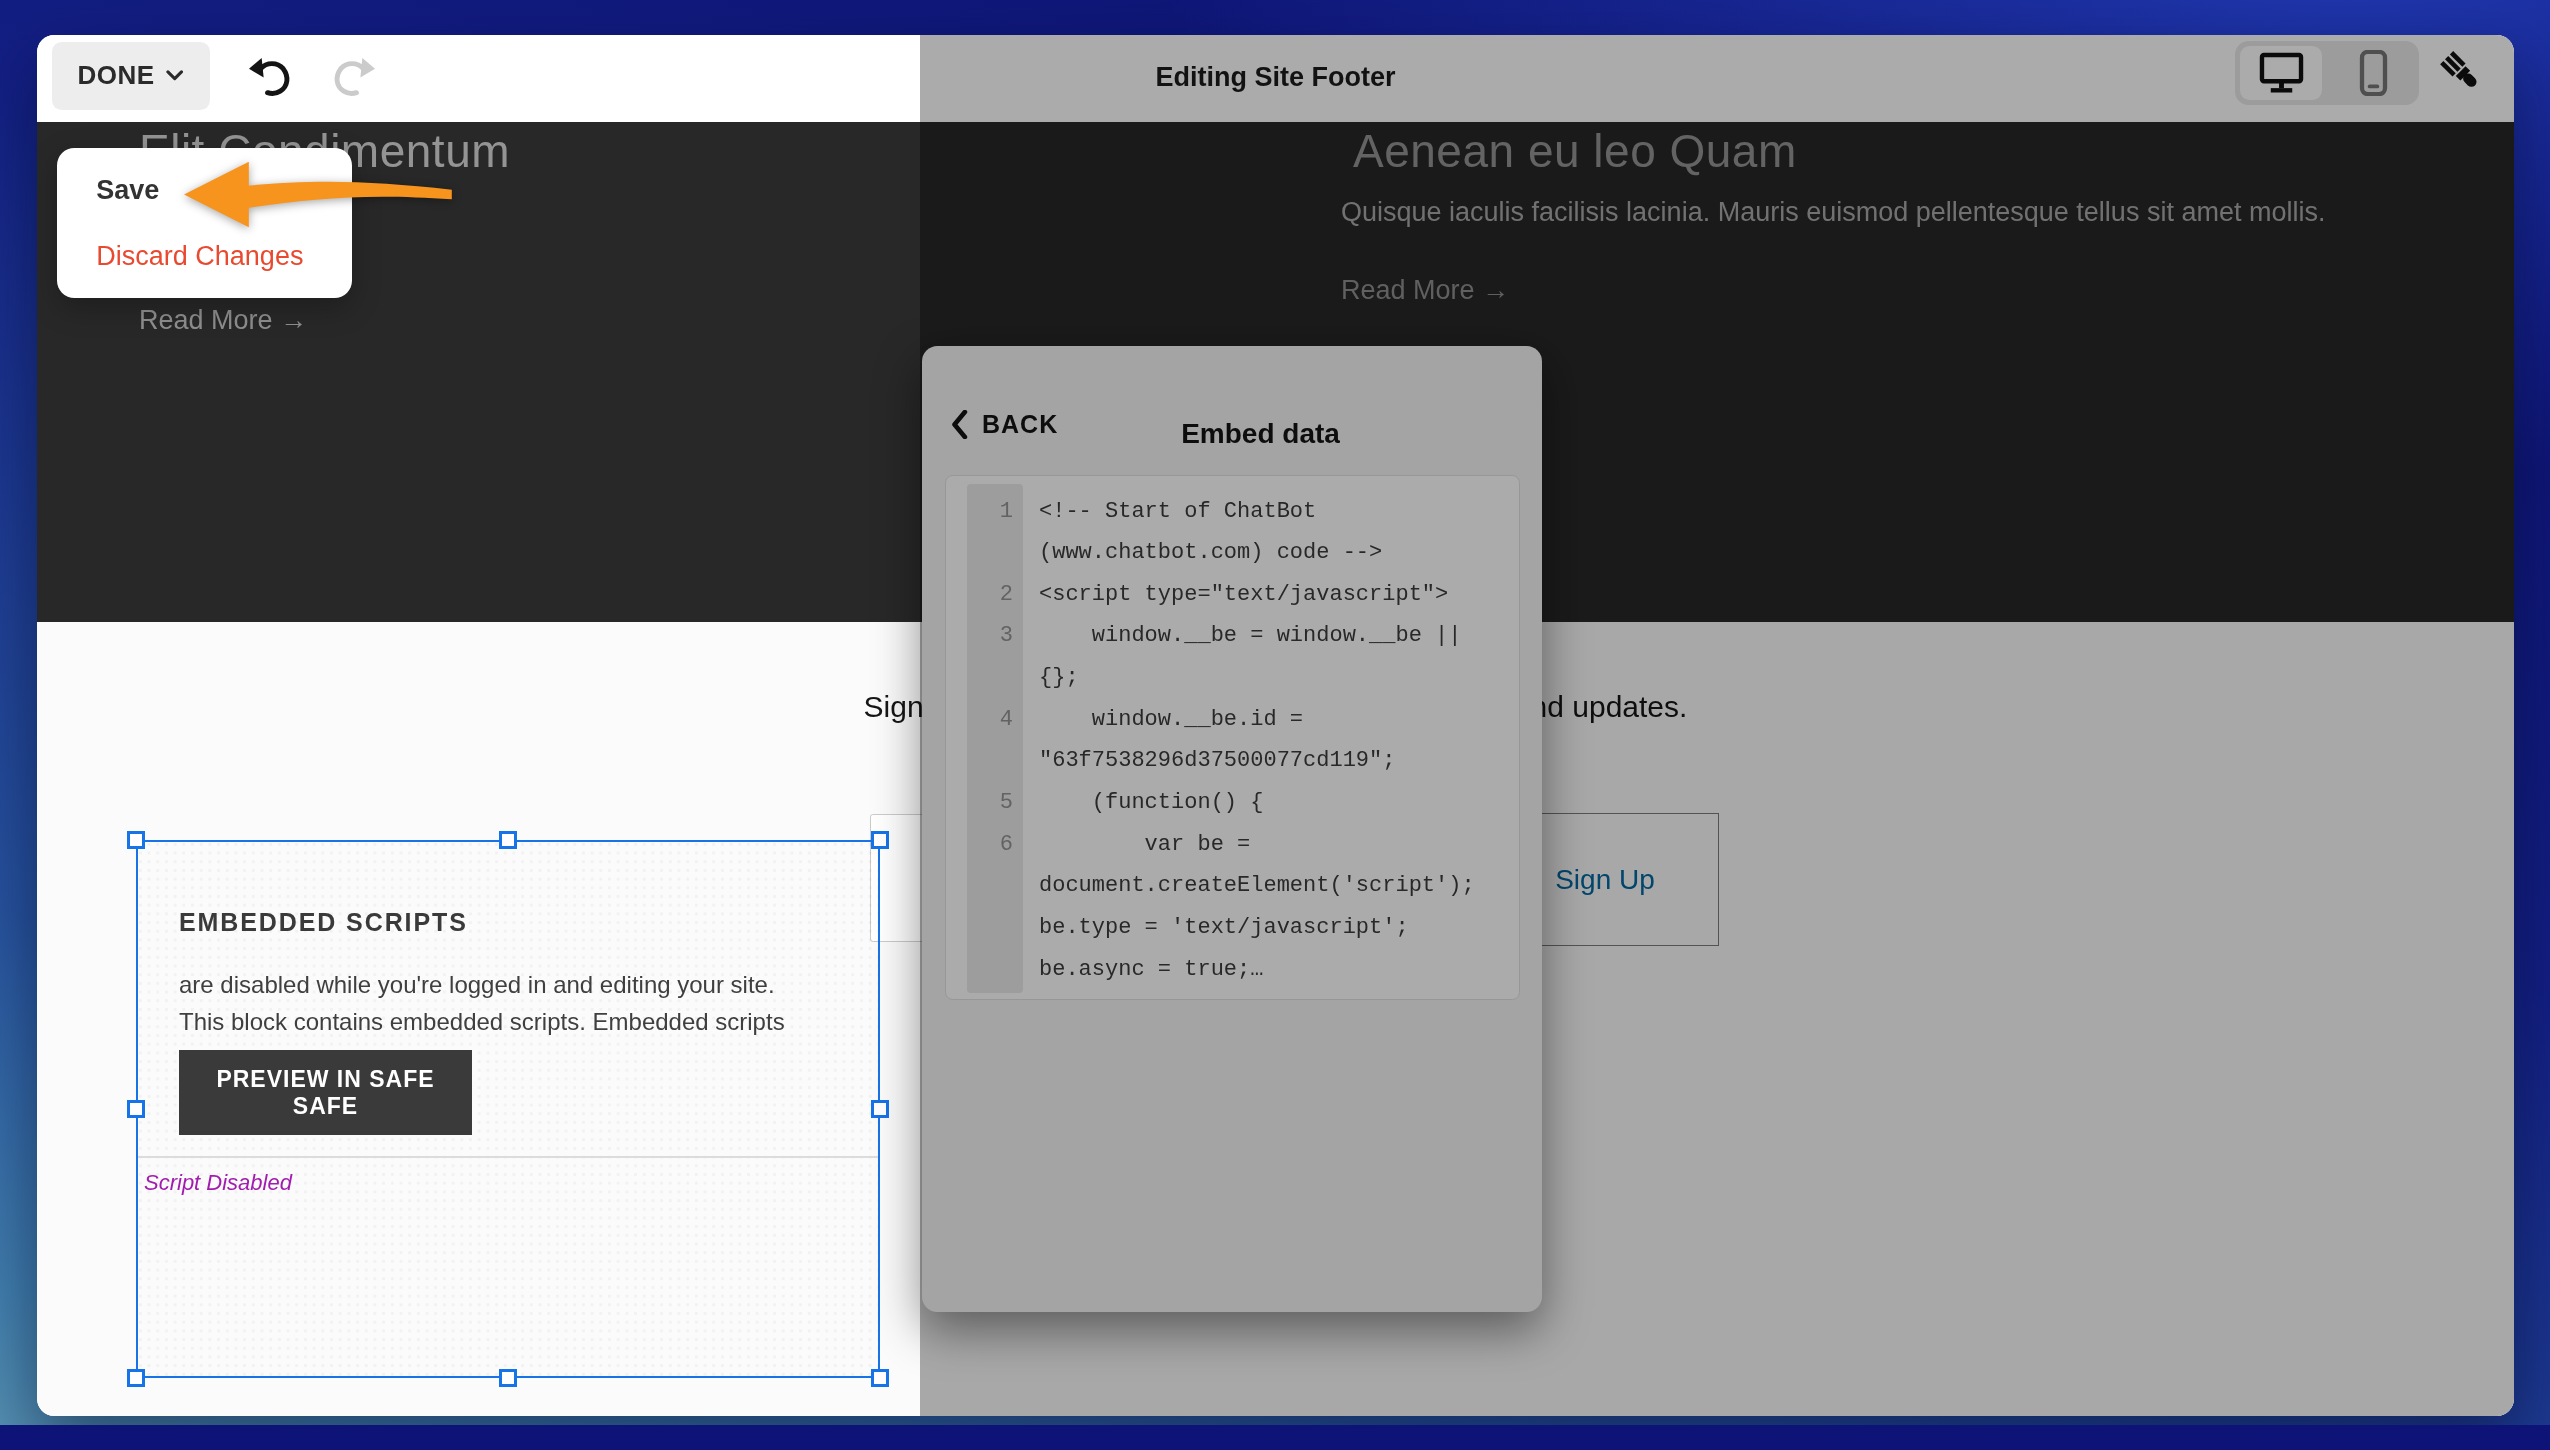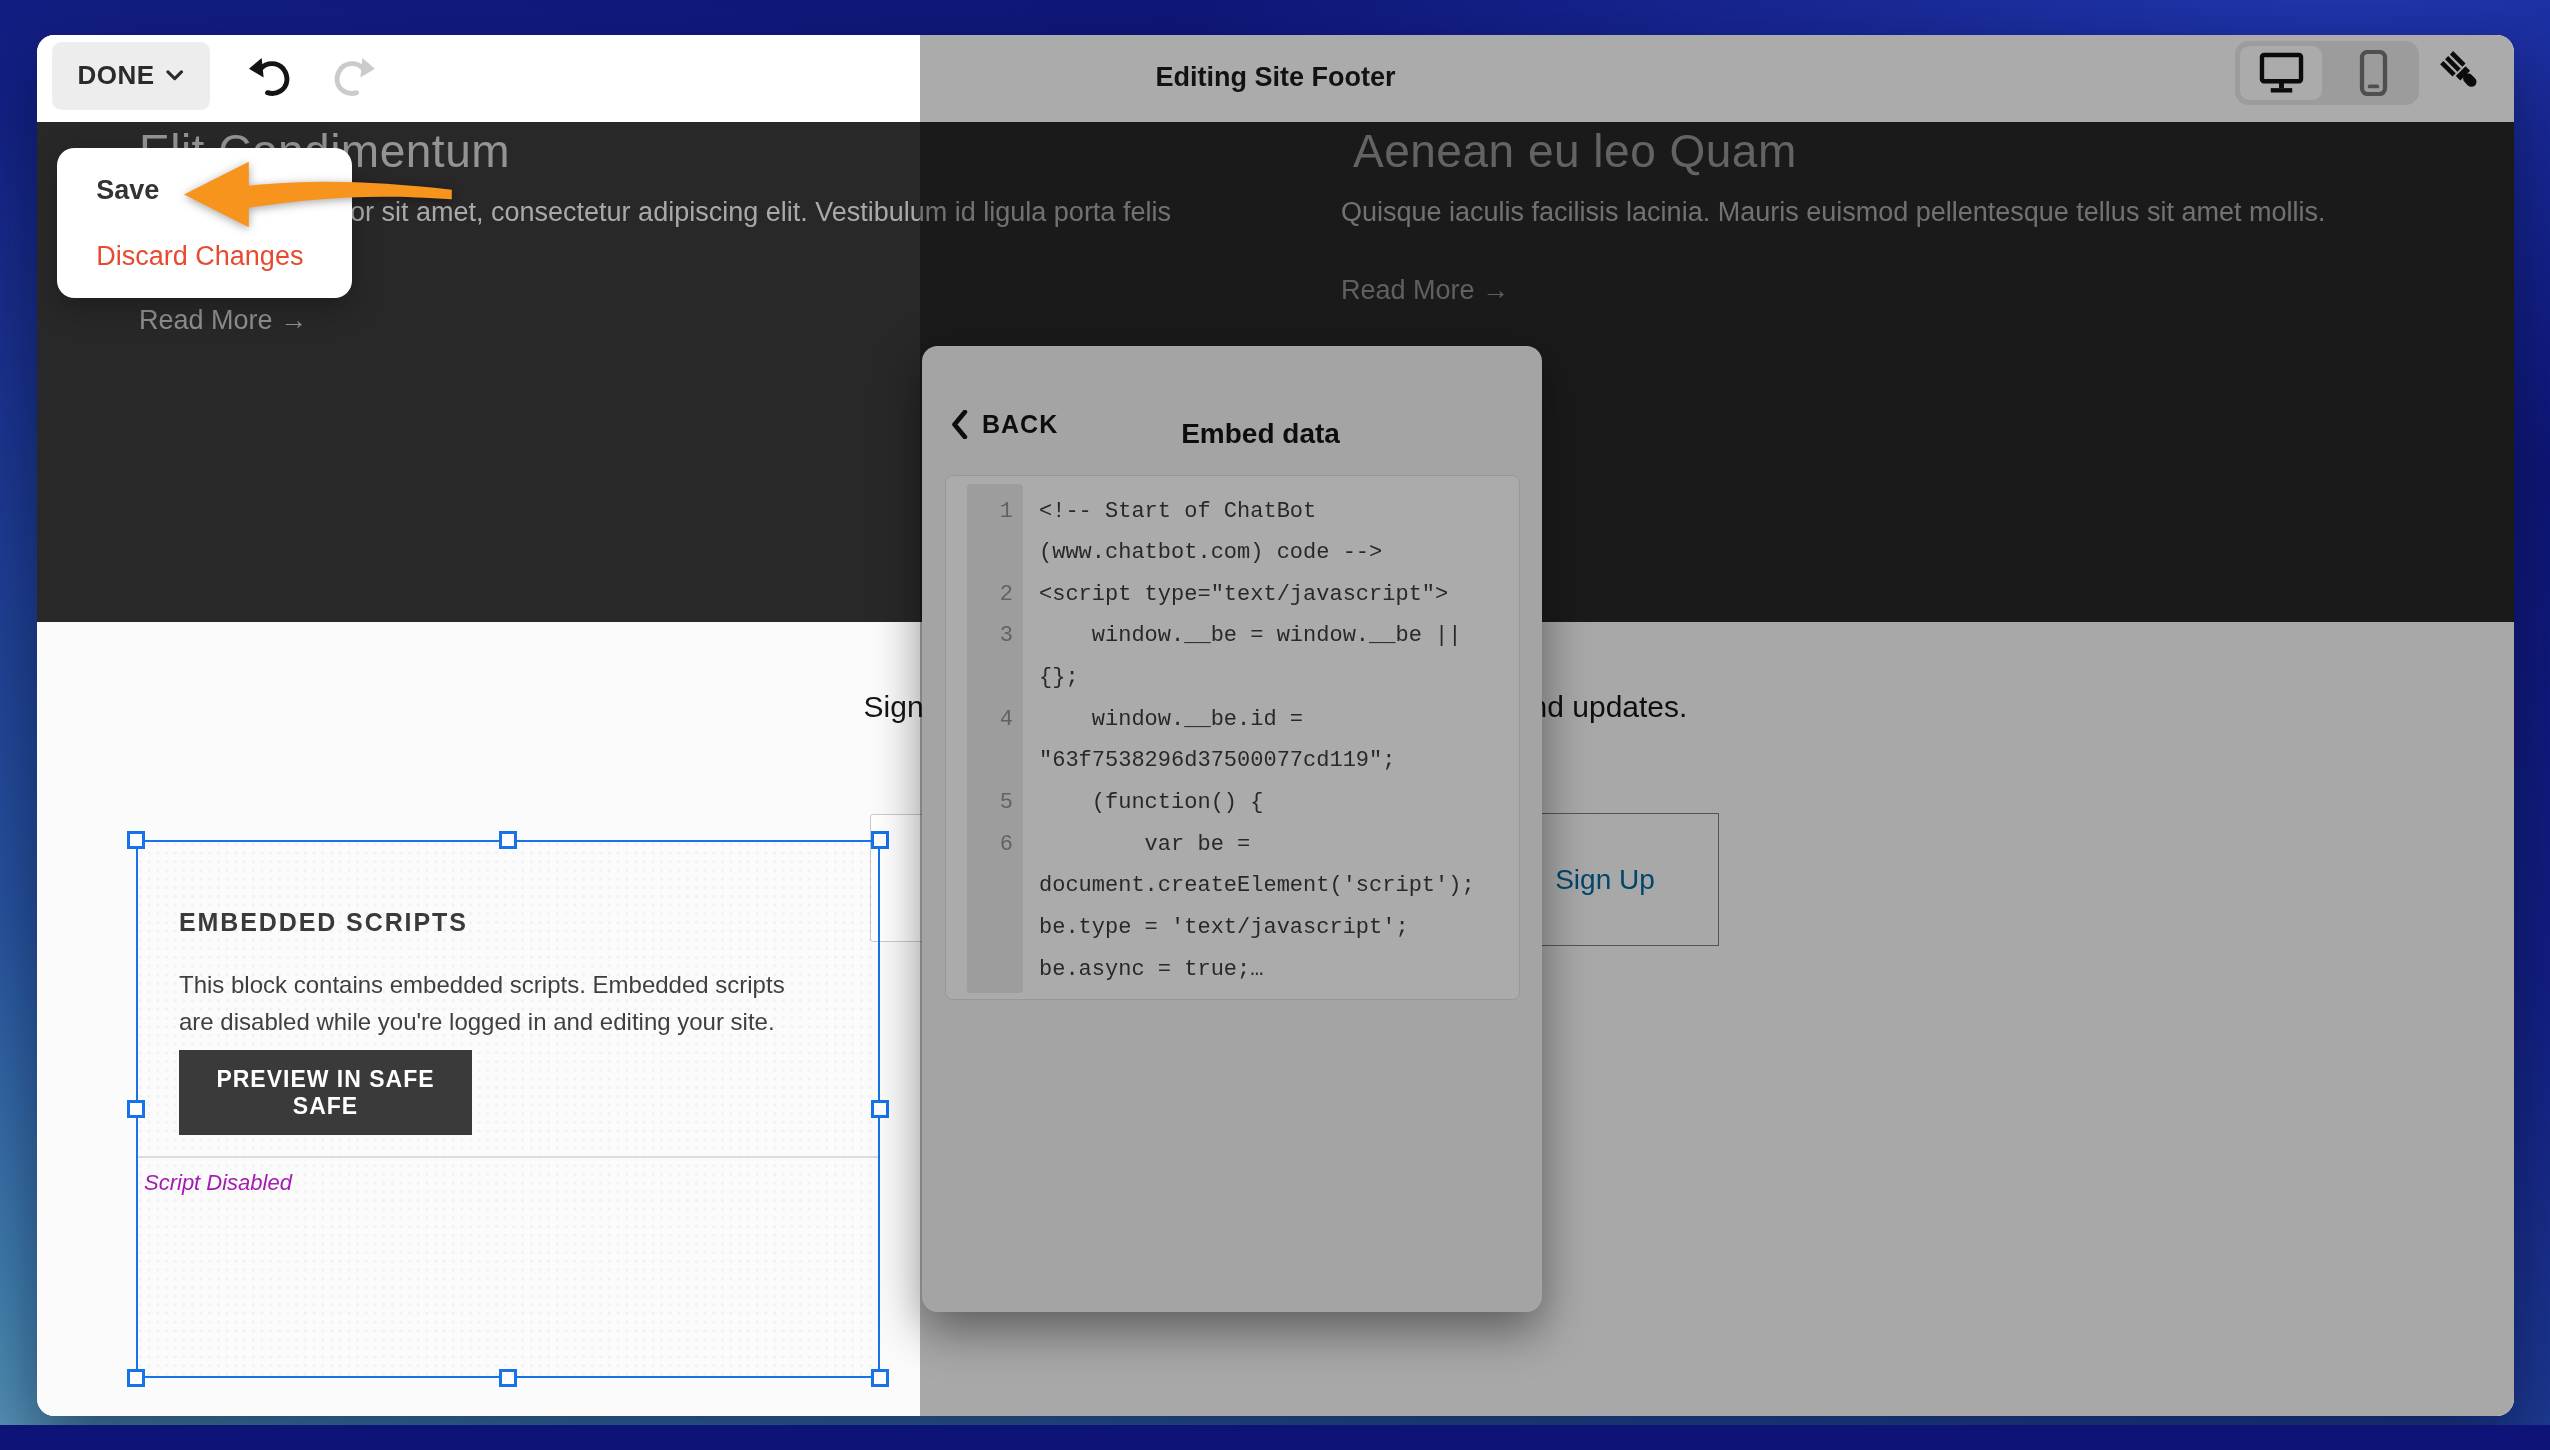--- a/index.html
+++ b/index.html
@@ -129,39 +129,38 @@
             <rect x="4" y="16" width="19" height="5"></rect>
             <rect x="4" y="23.5" width="19" height="5"></rect>
             <rect x="4" y="31" width="19" height="5"></rect>
           </g>
         </svg>
       </div>
     </div>
 
     <div class="abs footer-sec">
       <div class="abs f-head" style="left:102px;top:1.9px;">Elit Condimentum</div>
-      <div class="abs f-body" style="left:313px;top:75px;">or sit amet, consectetur adipiscing elit. Vestibulum id ligula porta felis</div>
       <div class="abs f-more" style="left:102px;top:167px;">Read More →</div>
       <div class="abs f-head" style="left:1304px;top:1.9px;margin-left:12px;">Aenean eu leo Quam</div>
       <div class="abs f-body" style="left:1304px;top:75px;">Quisque iaculis facilisis lacinia. Mauris euismod pellentesque tellus sit amet mollis.</div>
       <div class="abs f-more" style="left:1304px;top:137px;">Read More →</div>
     </div>
 
     <div class="abs news-sec"></div>
     <div class="abs headline">Sign up with your email address to receive news and updates.</div>
     <div class="abs email-input"></div>
     <div class="abs signup-btn">
       <span>Sign Up</span>
     </div>
 
     <div class="abs block-area"></div>
     <div class="abs es-label">EMBEDDED SCRIPTS</div>
     <div class="abs es-body">
+      <div>are disabled while you're logged in and editing your site.</div>
       <div>This block contains embedded scripts. Embedded scripts</div>
-      <div>are disabled while you're logged in and editing your site.</div>
     </div>
     <button class="abs es-btn">
       <span>PREVIEW IN SAFE SAFE</span>
     </button>
     <div class="abs separator"></div>
     <div class="abs script-disabled">Script Disabled</div>
 
     <div class="abs sel-border"></div>
     <div class="handle" style="left:90px;top:796px;"></div>
     <div class="handle" style="left:462px;top:796px;"></div>

